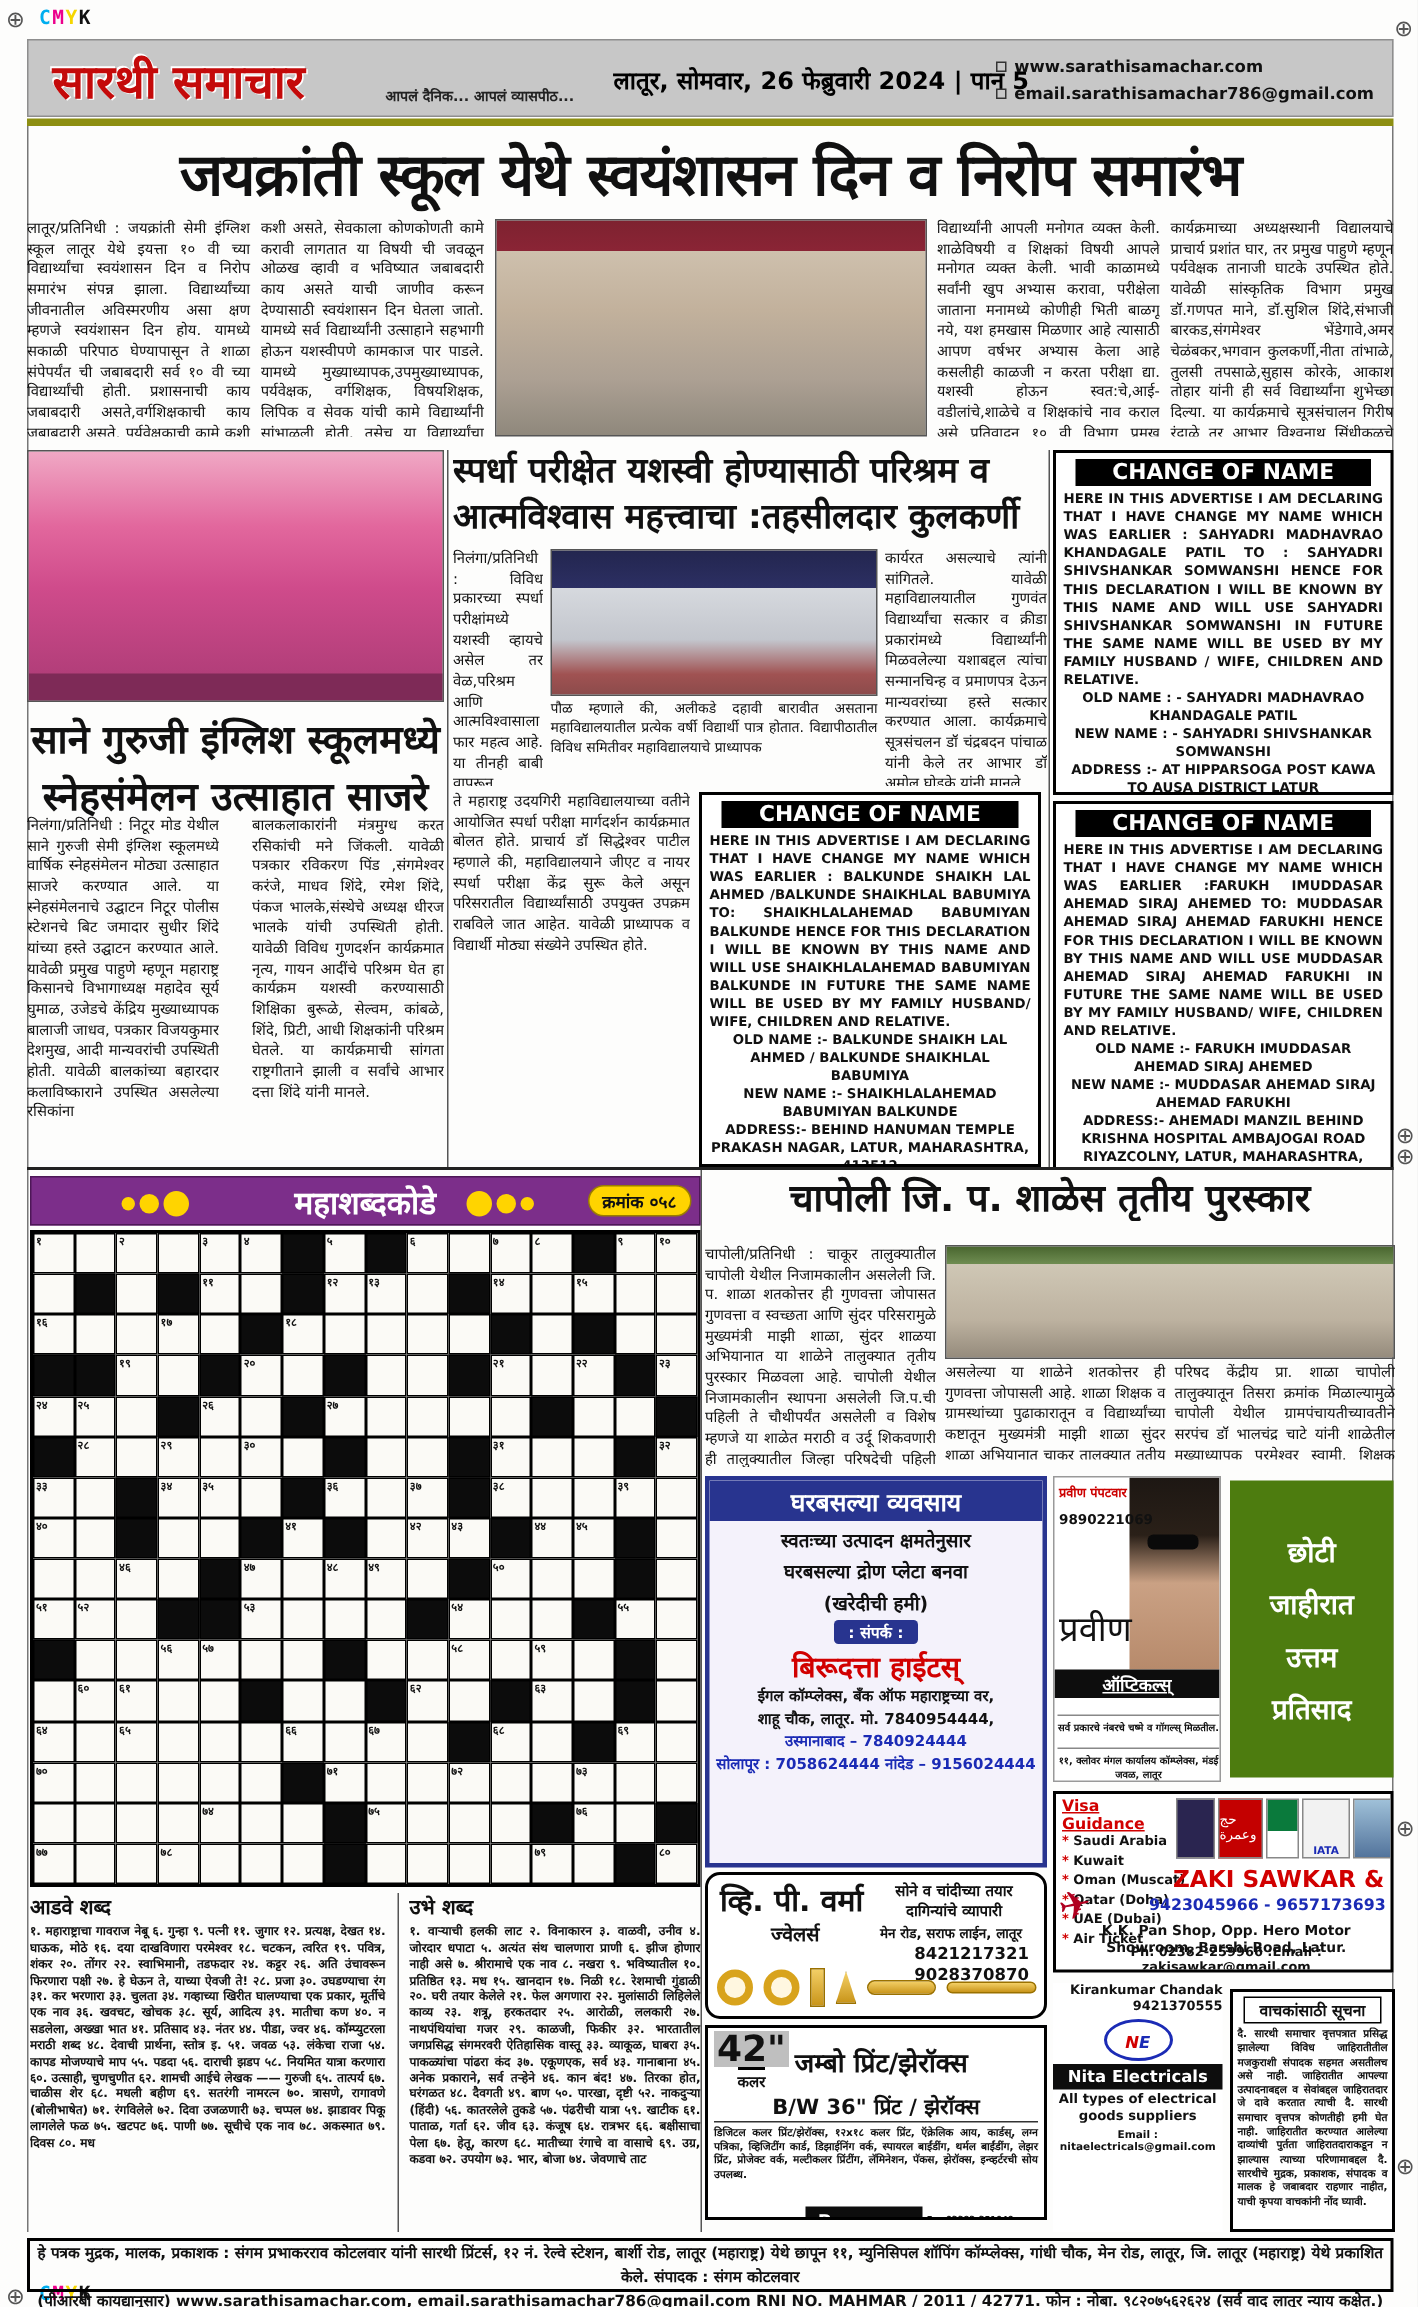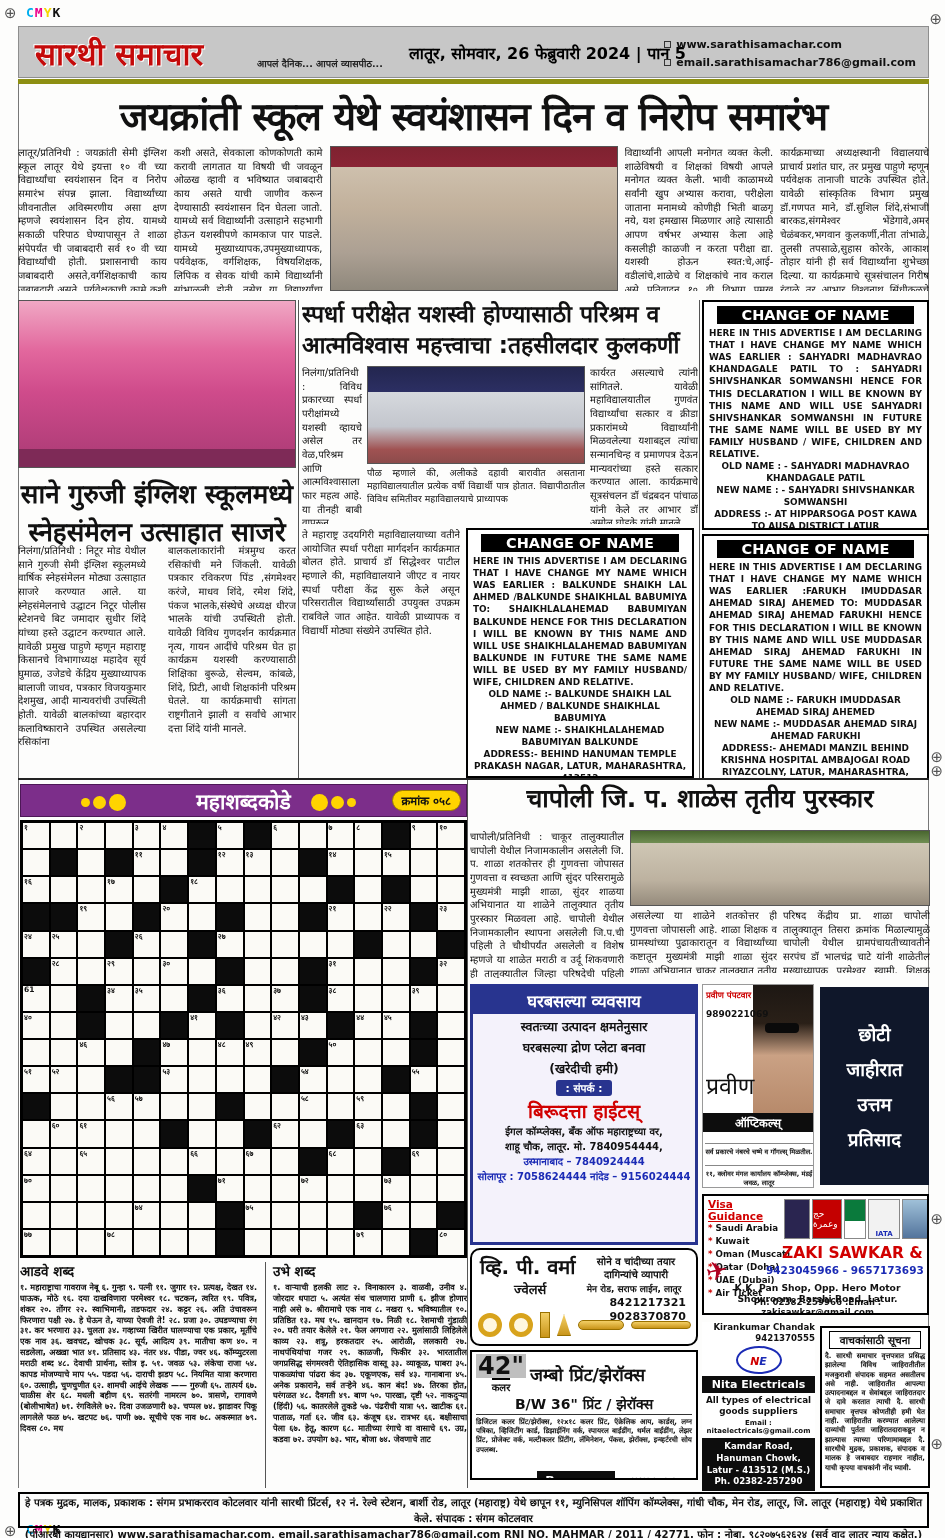--- a/index.html
+++ b/index.html
@@ -106,26 +106,26 @@
   .blue-num { color:#1b2bb5; }
 
   
   .prav { left:702px; top:984px; width:112px; height:204px; border:1px solid #999; background:#fff; overflow:hidden; }
   .prav-photo { position:absolute; right:0; top:0; width:60px; height:128px;
     background:linear-gradient(180deg,#1d1713 0%,#2a2018 30%,#caa184 55%,#b78a6b 100%); }
   .prav-glass { position:absolute; right:14px; top:38px; width:34px; height:10px; background:#0a0a0a; border-radius:4px; }
   .prav-owner { position:absolute; left:3px; top:4px; color:#c00; font-size:8.5px; font-weight:700; }
   .prav-ph { position:absolute; left:3px; top:24px; font-size:9px; font-weight:700; }
   .prav-brand { position:absolute; left:3px; top:84px; font-size:23px; font-weight:400; }
-  .prav-brand2 { position:absolute; left:0; top:128px; width:100%; background:#0d0d0d; color:#fff; font-size:11.5px; font-weight:700; text-align:center; padding:2px 0; }
+  .prav-brand2 { position:absolute; left:0; top:128px; width:100%; background:#0d0d0d; color:#fff; font-size:11.5px; font-weight:700; text-align:center; padding:2px 0;text-decoration:underline; }
   .prav-s1 { position:absolute; left:2px; top:158px; width:108px; font-size:6.6px; font-weight:600; text-align:center; border-top:1px solid #888; padding-top:3px; }
   .prav-s2 { position:absolute; left:2px; top:180px; width:108px; font-size:6.6px; font-weight:600; text-align:center; border-top:1px solid #888; padding-top:3px; }
 
   
-  .choti { left:820px; top:987px; width:109px; height:198px; background:#0f172a; color:#fff;
+  .choti { left:820px; top:987px; width:109px; height:198px; background:#4d7c0f; color:#fff;
     display:flex; flex-direction:column; align-items:center; justify-content:center; gap:10px; }
   .choti div { font-size:18.5px; font-weight:800; }
 
   
   .zaki { left:702px; top:1194px; width:227px; height:121px; border:2px solid #000; background:#fff; overflow:hidden; }
   .visa { position:absolute; left:4px; top:2px; width:74px; }
   .visa-title { color:#d10000; font-size:10.5px; font-weight:800; text-decoration:underline; }
   .visa-item { font-size:8.7px; font-weight:700; line-height:1.5; white-space:nowrap; }
   .visa-item::before { content:"* "; color:#d10000; font-weight:800; }
   .zstrip { position:absolute; left:80px; top:3px; display:flex; gap:2px; }
@@ -448,21 +448,21 @@
       <div class="xcell">
         <span class="xnum">३१</span>
       </div>
       <div class="xcell"></div>
       <div class="xcell"></div>
       <div class="xcell black"></div>
       <div class="xcell">
         <span class="xnum">३२</span>
       </div>
       <div class="xcell">
-        <span class="xnum">61</span>
+        <span class="xnum">३३</span>
       </div>
       <div class="xcell"></div>
       <div class="xcell black"></div>
       <div class="xcell">
         <span class="xnum">३४</span>
       </div>
       <div class="xcell">
         <span class="xnum">३५</span>
       </div>
       <div class="xcell"></div>
@@ -835,21 +835,20 @@
 
   <div class="abs nita">
     <div class="nita-agent">
         <div>Kirankumar Chandak</div>
         <div>9421370555</div>
       </div>
     <div class="nita-logo"><span style="color:#d10000">N</span><span>E</span></div>
     <div class="nita-name">Nita Electricals</div>
     <div class="nita-desc">All types of electrical goods suppliers</div>
     <div class="nita-email">Email : nitaelectricals@gmail.com</div>
-    <div class="nita-addr">Kamdar Road, Hanuman Chowk, Latur - 413512 (M.S.) Ph. 02382-257290</div>
   </div>
 
   <div class="abs notice">
     <div class="notice-h">वाचकांसाठी सूचना</div>
     <div class="notice-b">दै. सारथी समाचार वृत्तपत्रात प्रसिद्ध झालेल्या विविध जाहिरातीतील मजकुराशी संपादक सहमत असतीलच असे नाही. जाहिरातीत आपल्या उत्पादनाबद्दल व सेवांबद्दल जाहिरातदार जे दावे करतात त्याची दै. सारथी समाचार वृत्तपत्र कोणतीही हमी घेत नाही. जाहिरातीत करण्यात आलेल्या दाव्यांची पुर्तता जाहिरातदाराकडून न झाल्यास त्याच्या परिणामाबद्दल दै. सारथीचे मुद्रक, प्रकाशक, संपादक व मालक हे जबाबदार राहणार नाहीत, याची कृपया वाचकांनी नोंद घ्यावी.</div>
   </div>
 
   <footer class="abs footbox">
     <div>हे पत्रक मुद्रक, मालक, प्रकाशक : संगम प्रभाकरराव कोटलवार यांनी सारथी प्रिंटर्स, १२ नं. रेल्वे स्टेशन, बार्शी रोड, लातूर (महाराष्ट्र) येथे छापून ११, म्युनिसिपल शॉपिंग कॉम्प्लेक्स, गांधी चौक, मेन रोड, लातूर, जि. लातूर (महाराष्ट्र) येथे प्रकाशित केले. संपादक : संगम कोटलवार</div>
     <div>(पीआरबी कायद्यानुसार) www.sarathisamachar.com, email.sarathisamachar786@gmail.com RNI NO. MAHMAR / 2011 / 42771. फोन : नोबा. ९८२०७५६२६२४ (सर्व वाद लातूर न्याय कक्षेत.)</div>

